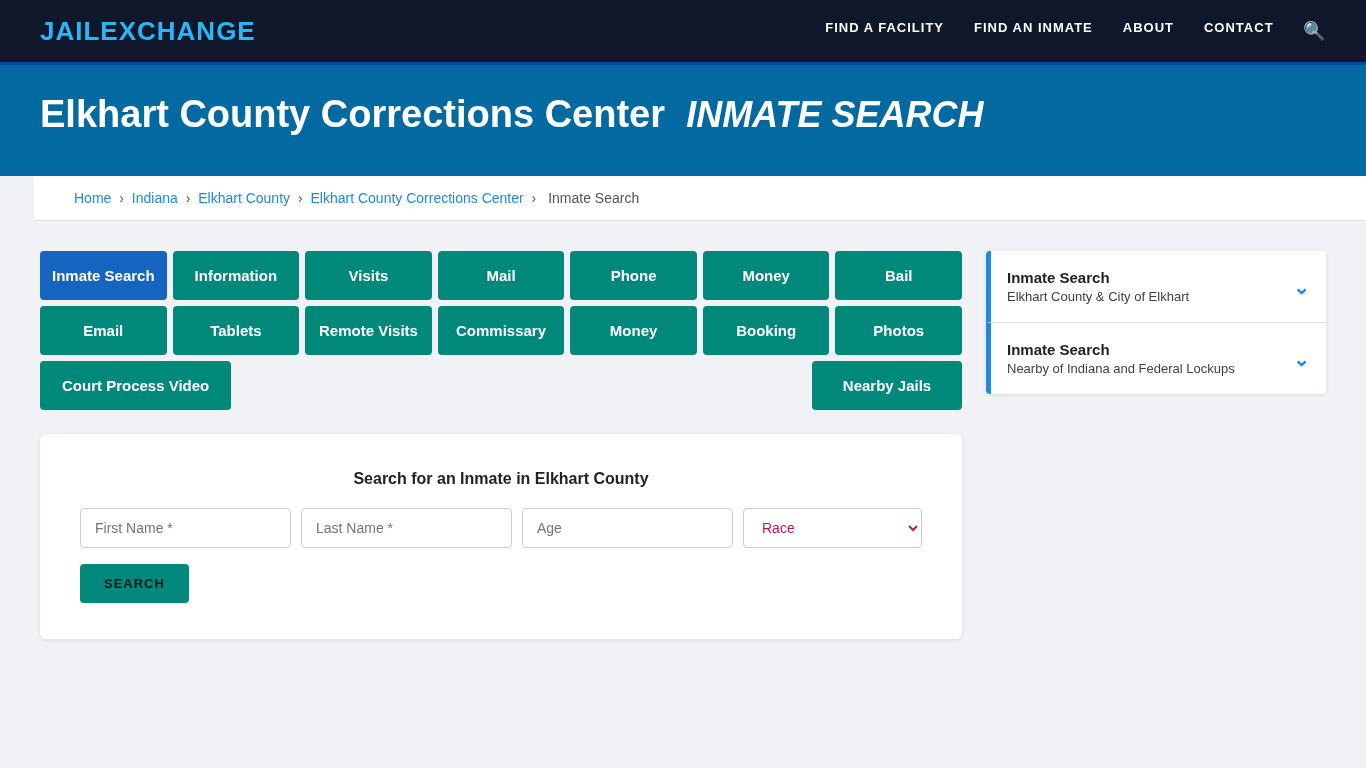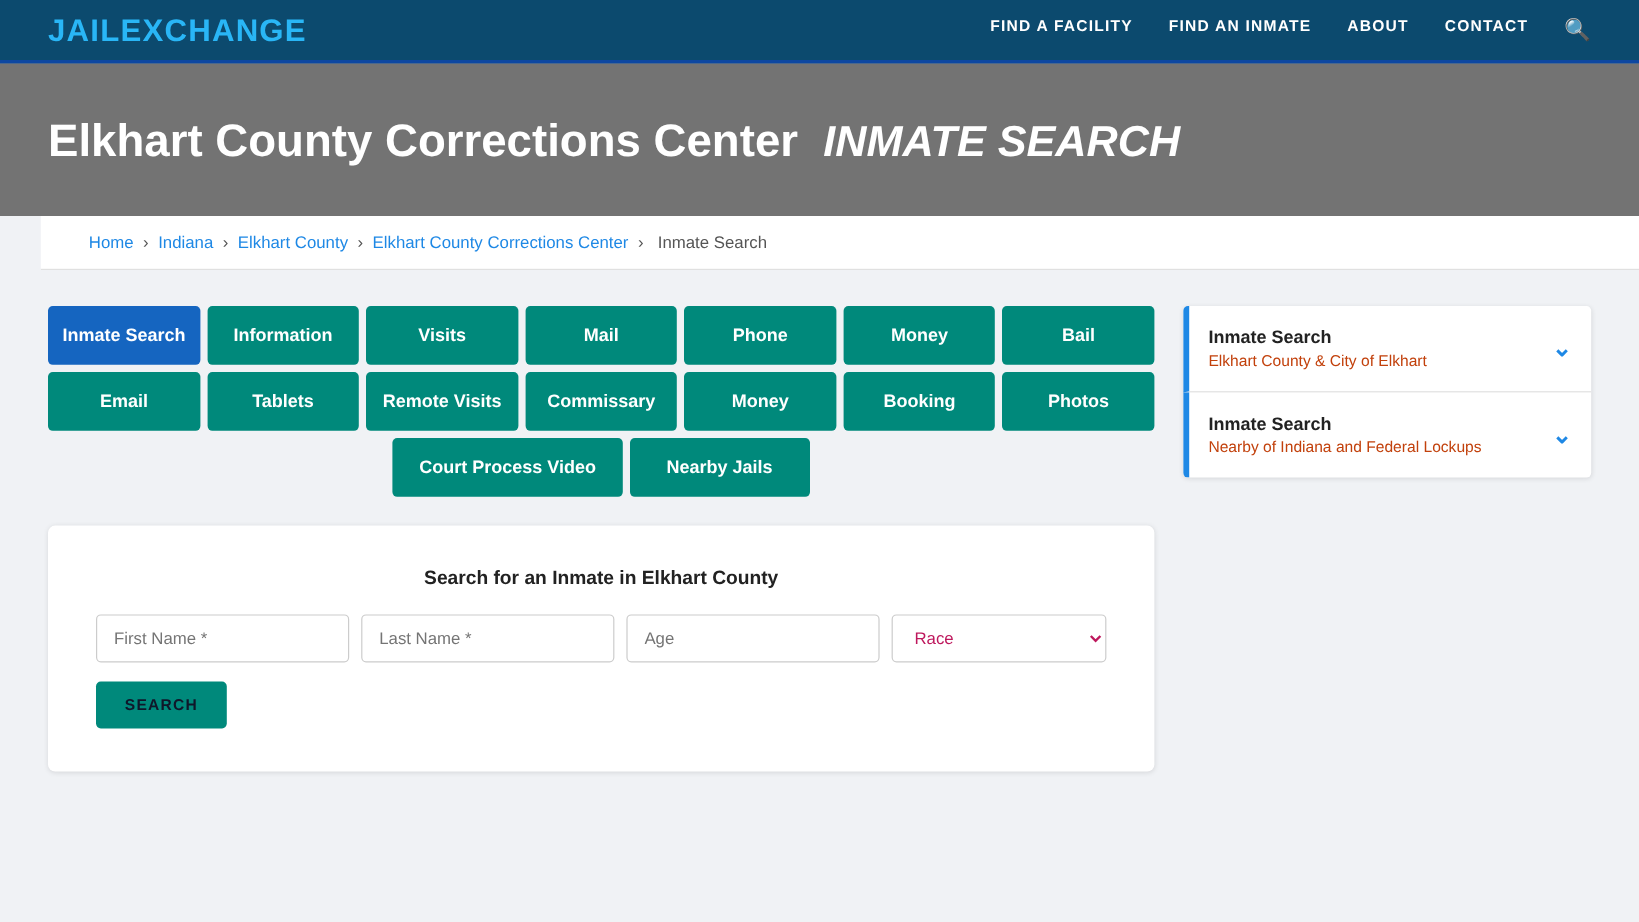--- a/index.html
+++ b/index.html
@@ -1,25 +1,25 @@
 <!DOCTYPE html>
 <html><head>
   <meta charset="utf-8">
   <style>
     * { margin: 0; padding: 0; box-sizing: border-box; }
     body { font-family: Arial, sans-serif; background: #f0f2f5; min-width: 1366px; }
 
     
     nav {
-      background: #0c4a6e;
+      background: #0f172a;
       display: flex;
       align-items: center;
       justify-content: space-between;
       padding: 0 40px;
-      height: 53px;
+      height: 65px;
       border-bottom: 3px solid #0d47a1;
     }
     .logo {
       font-size: 26px;
       font-weight: 900;
       color: #fff;
       letter-spacing: 1px;
     }
     .logo span { color: #29b6f6; }
     .nav-links {
@@ -35,22 +35,22 @@
       letter-spacing: 1px;
     }
     .nav-search {
       color: #fff;
       font-size: 18px;
       cursor: pointer;
     }
 
     
     .hero {
-      background: #737373;
-      padding: 44px 40px 40px;
+      background: #0369a1;
+      padding: 28px 40px 40px;
     }
     .hero h1 {
       color: #fff;
       font-size: 38px;
       font-weight: 800;
     }
     .hero h1 em {
       font-style: italic;
       font-weight: 900;
       font-size: 36px;
@@ -80,21 +80,21 @@
     
     .tabs {
       margin-bottom: 24px;
     }
     .tab-row {
       display: flex;
       gap: 6px;
       margin-bottom: 6px;
       flex-wrap: nowrap;
     }
-    .tab-row.center { justify-content: center; }
+    .tab-row.center { justify-content: space-between; }
     .tab-btn {
       flex: 1;
       padding: 16px 8px;
       border: none;
       border-radius: 4px;
       font-size: 15px;
       font-weight: 600;
       color: #fff;
       cursor: pointer;
       background: #00897b;
@@ -165,21 +165,21 @@
       cursor: pointer;
     }
     .sidebar-item:last-child { border-bottom: none; }
     .sidebar-item-text .title {
       font-size: 15px;
       font-weight: 700;
       color: #222;
     }
     .sidebar-item-text .subtitle {
       font-size: 13px;
-      color: #c2410c;
+      color: #404040;
       margin-top: 3px;
     }
     .chevron { color: #1e88e5; font-size: 20px; font-weight: 700; }
   </style>
 </head>
 <body>
 
 <nav>
   <div class="logo">
     <span>JAIL</span><span>EXCHANGE</span>

